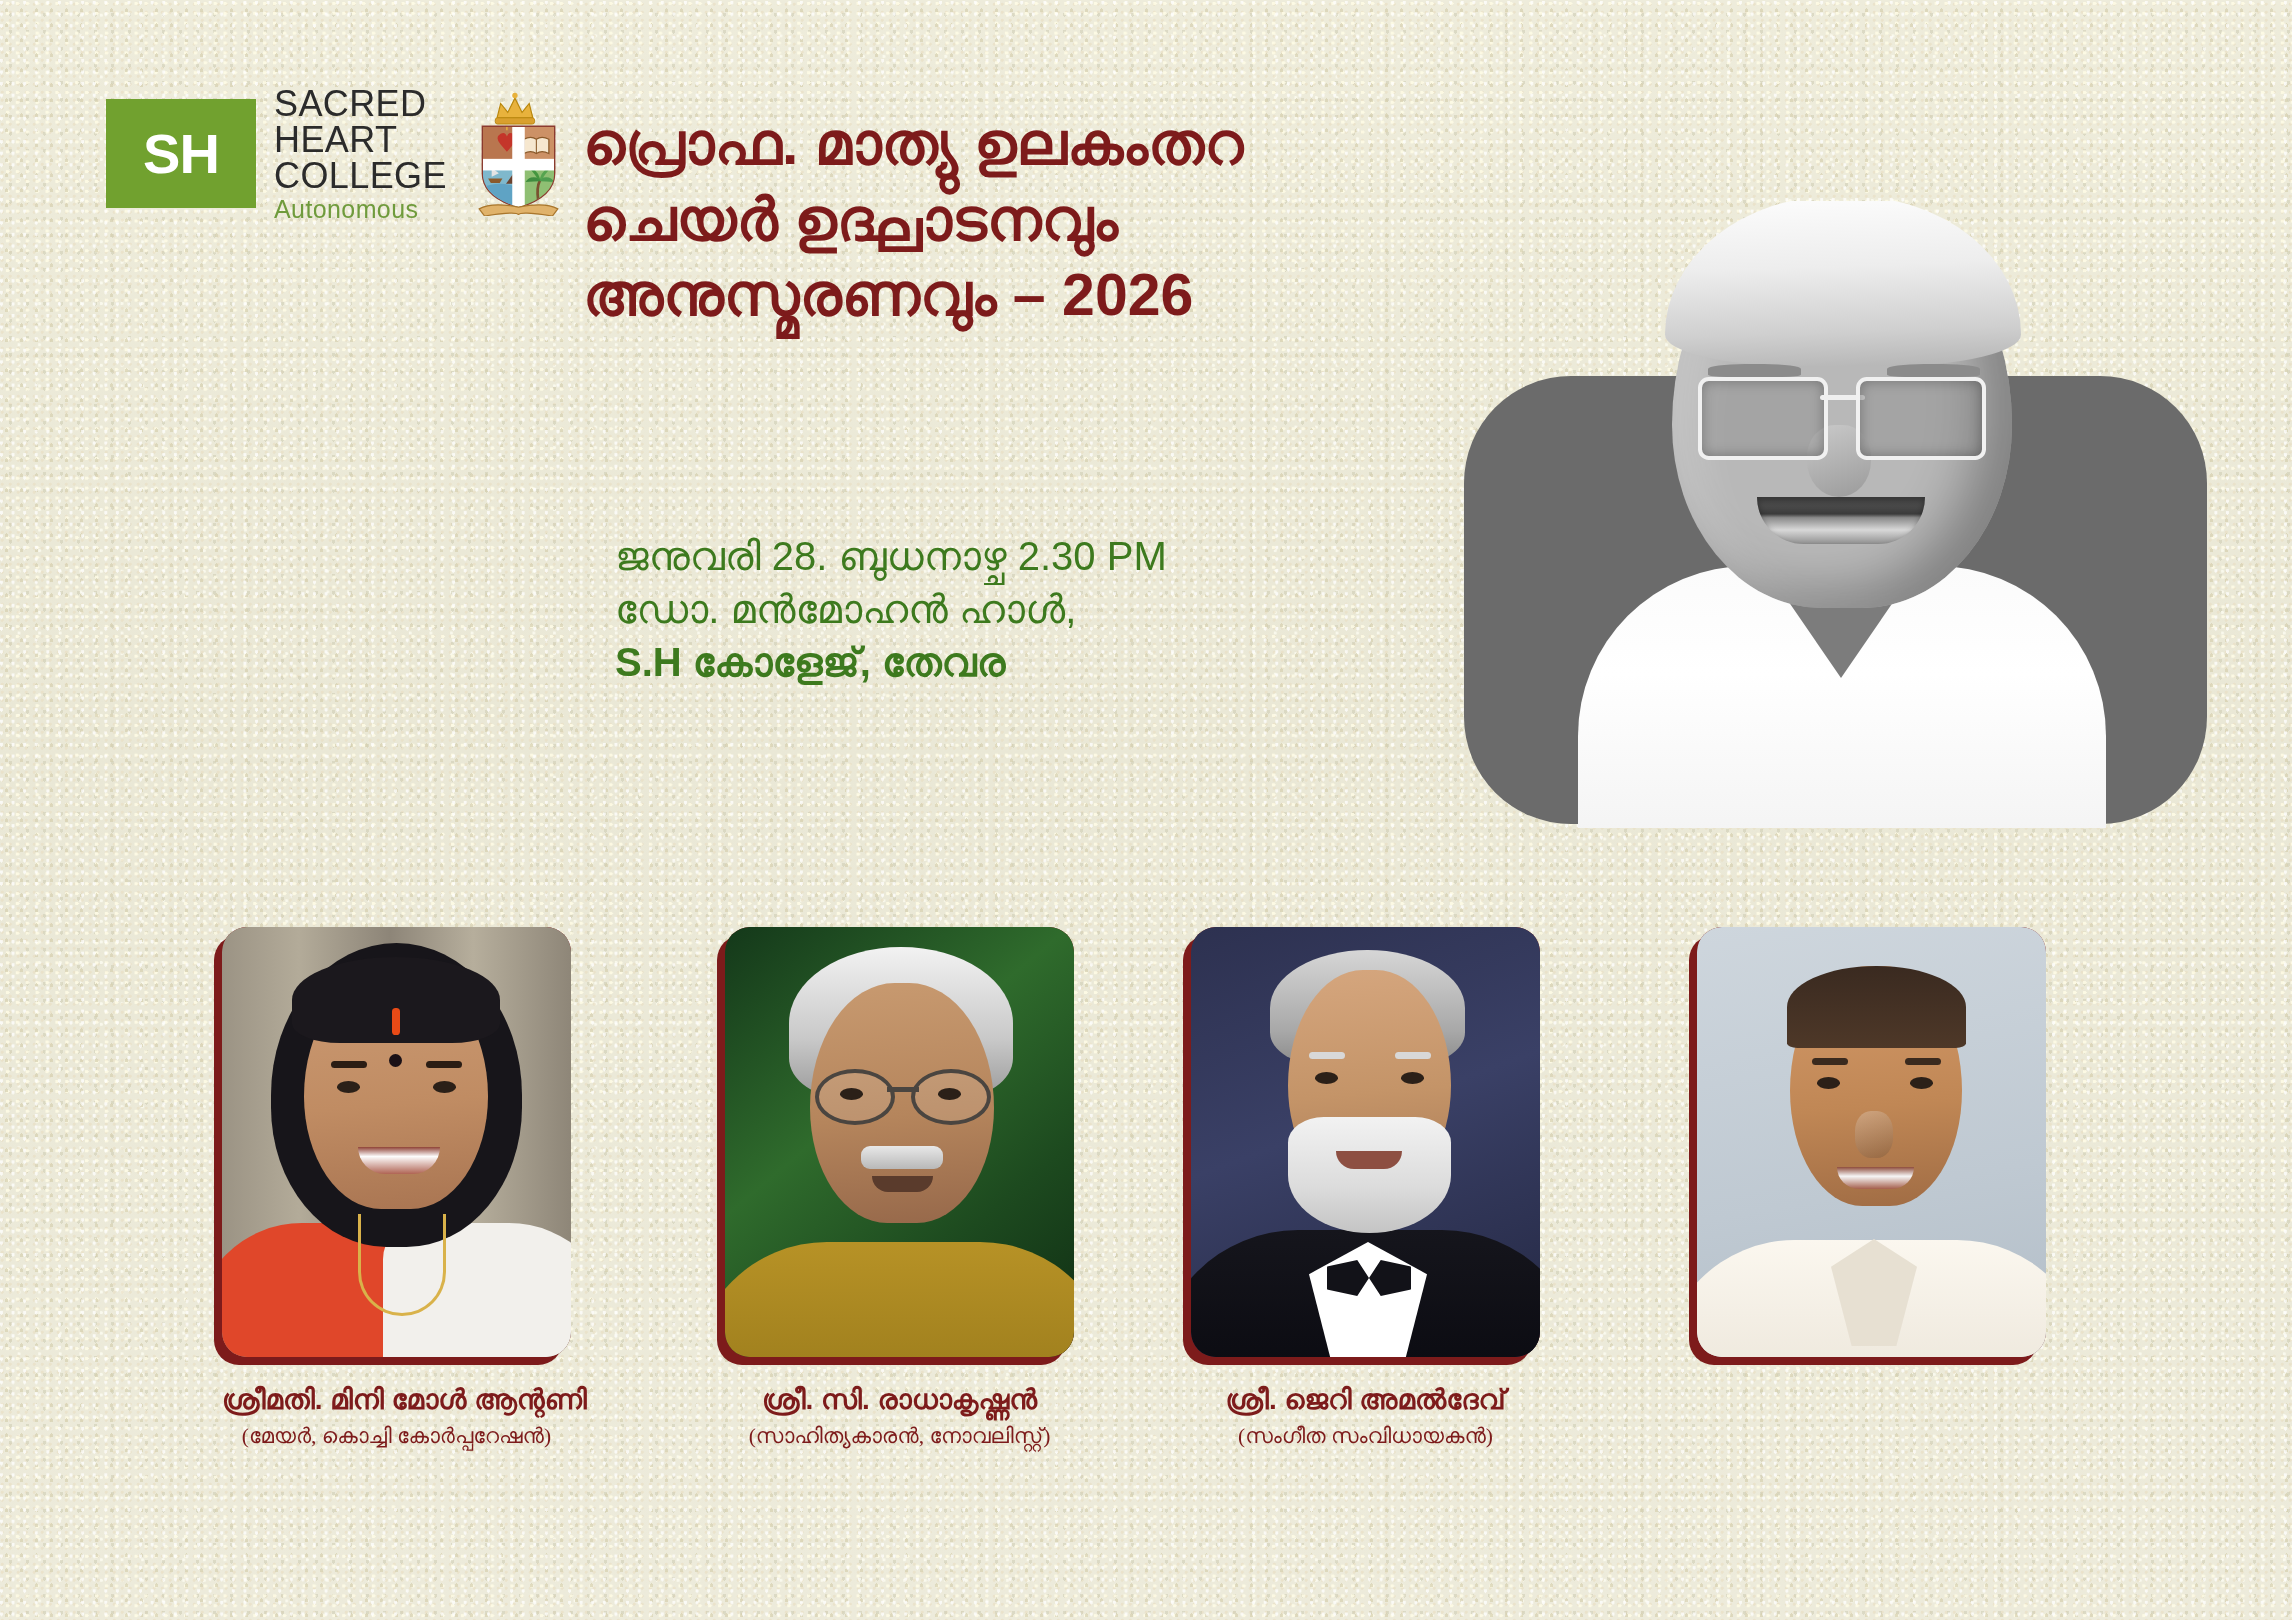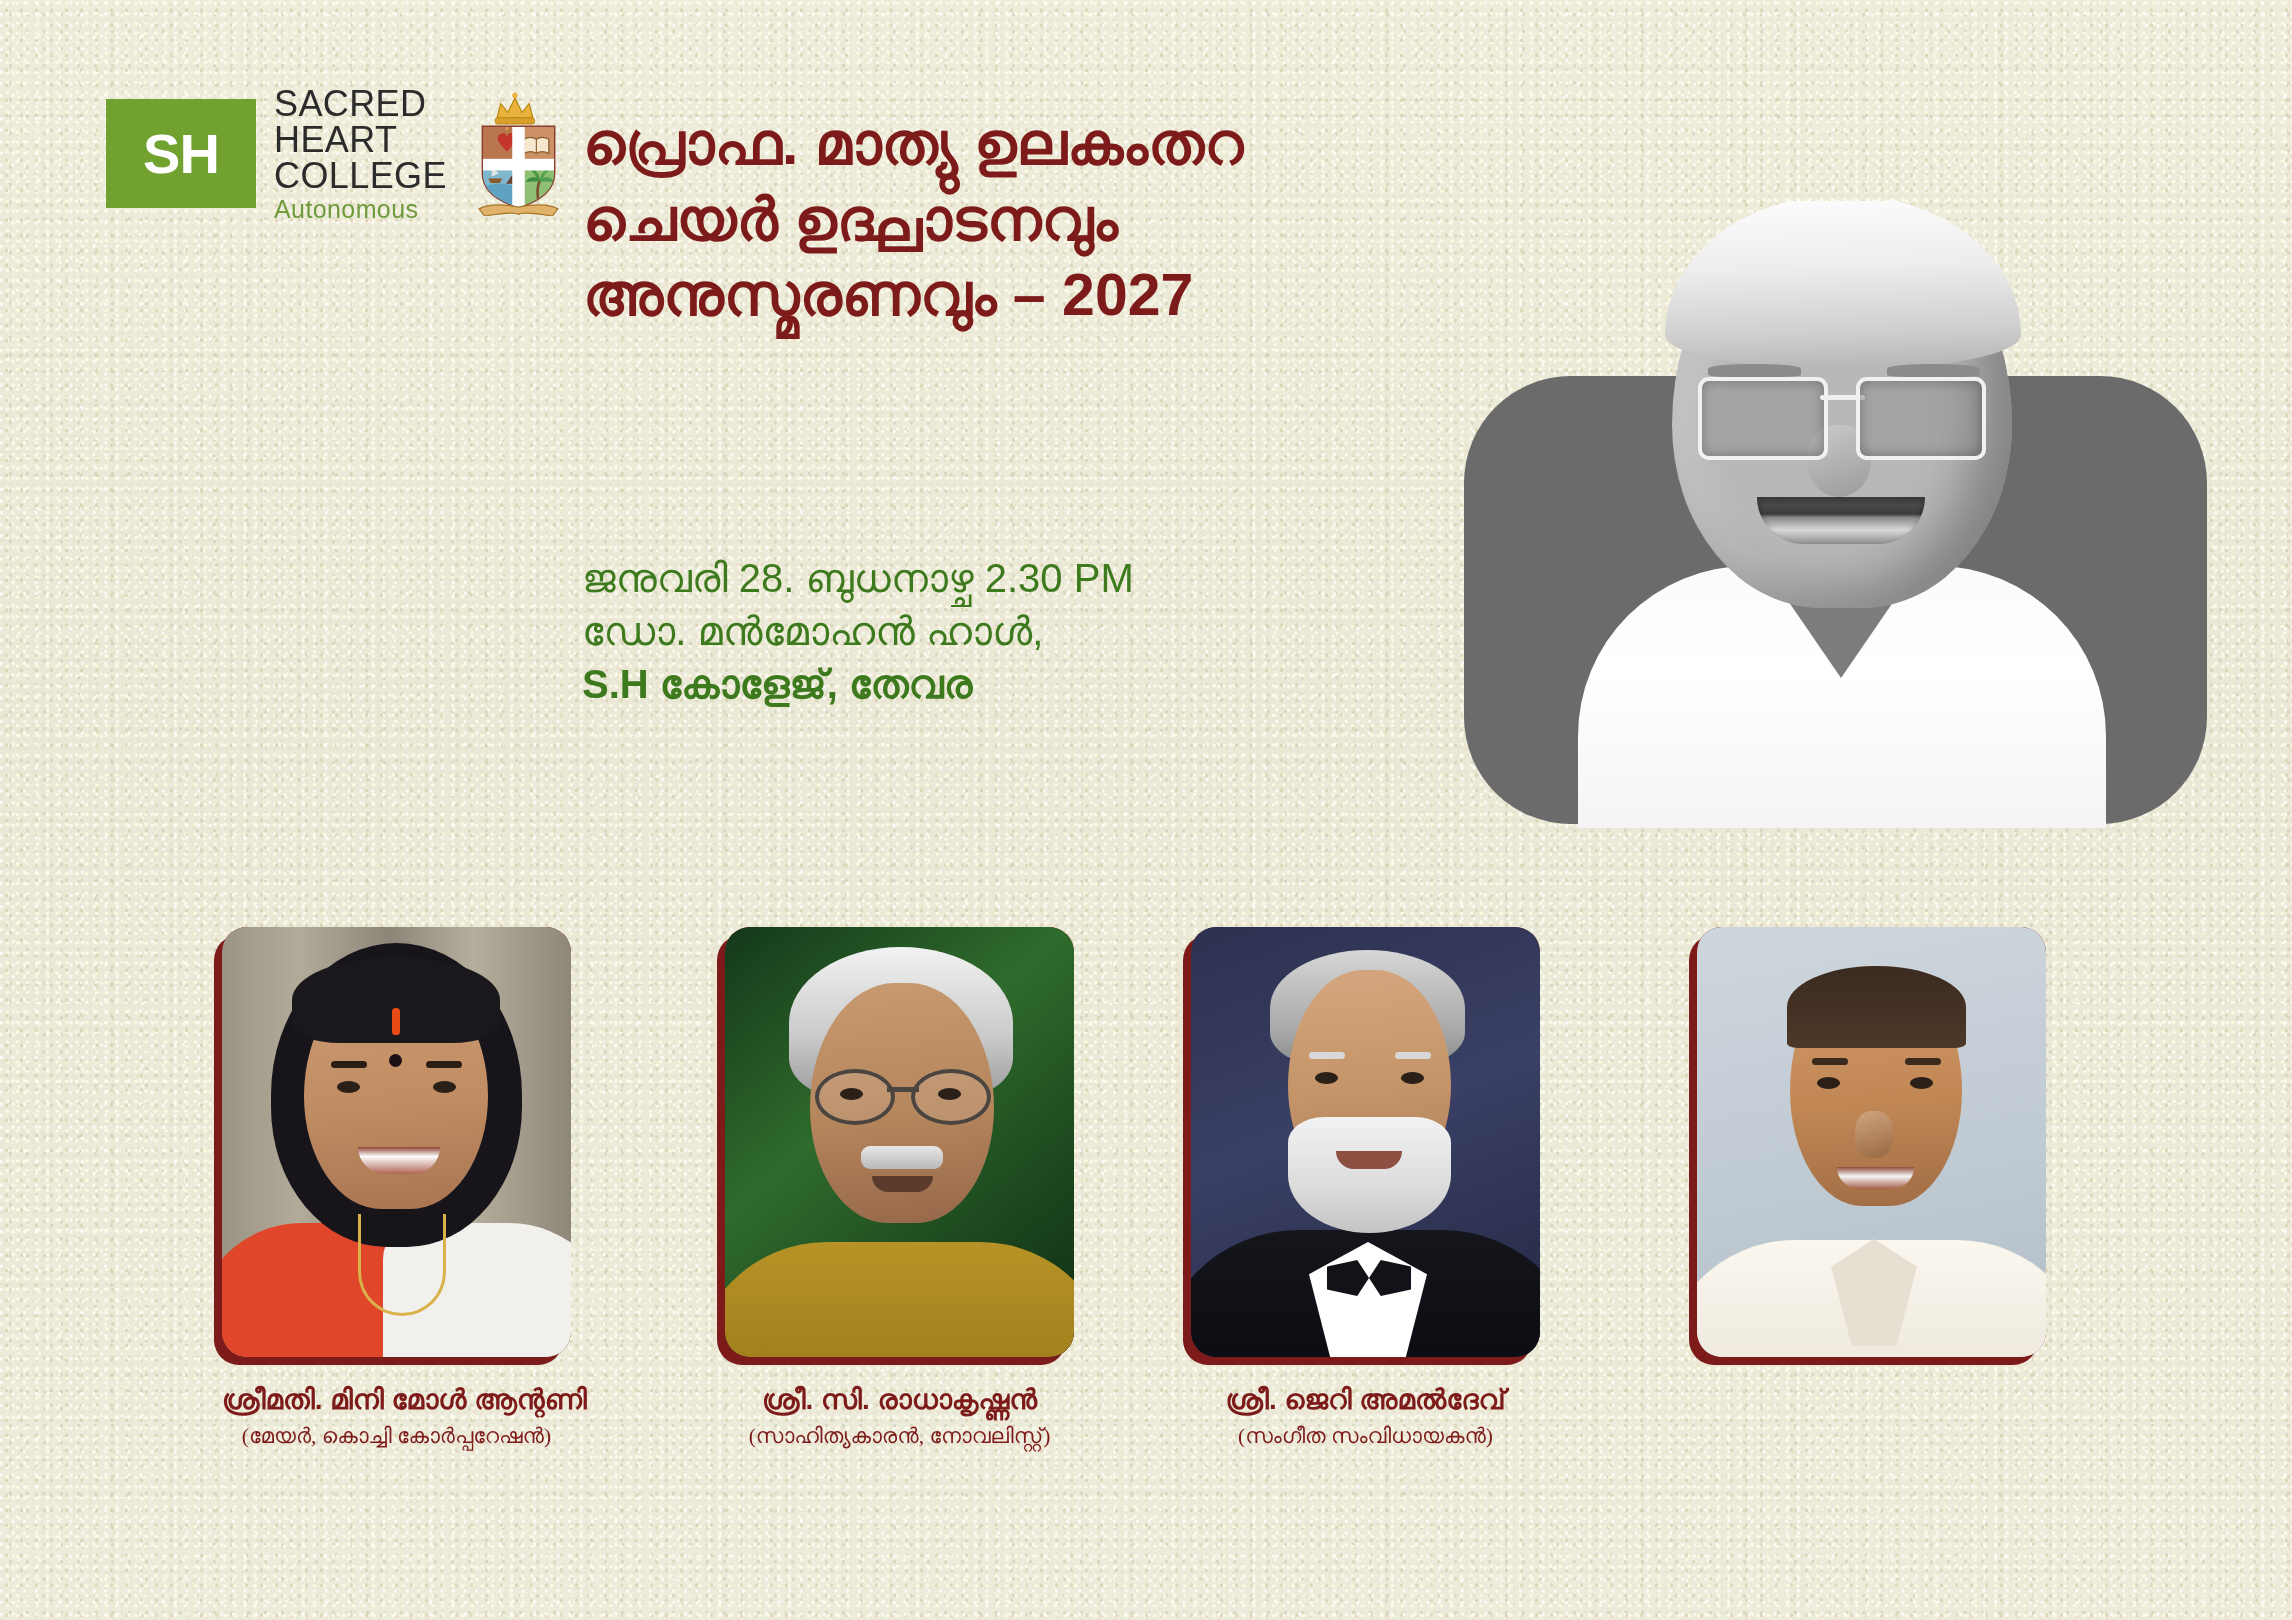--- a/index.html
+++ b/index.html
@@ -97,24 +97,23 @@
     font-size: 59px;
     font-weight: bold;
     line-height: 1.28;
     white-space: nowrap;
     font-family: "Liberation Sans", sans-serif;
   }
 
   
   #details-block {
     position: absolute;
-    left: 582px;
+    left: 615px;
     top: 530px;
     width: 806px;
-    margin-top: 22px;
   }
   #details-block .dline {
     color: #3d7a1e;
     font-size: 40px;
     line-height: 1.33;
     white-space: nowrap;
     font-family: "Liberation Sans", sans-serif;
   }
   #details-block .dline.bold {
     font-weight: bold;
@@ -365,21 +364,21 @@
         </g>
 
         <path d="M10 132 q14 -8 44 -2 q30 -6 44 2 l-6 8 q-38 -6 -38 -1 q0 -5 -38 1 z" fill="#e0b26a" stroke="#a9762c" stroke-width="1.4"></path>
       </svg>
     </div>
   </div>
 
   <div id="title-block">
     <div class="tline">പ്രൊഫ. മാത്യു ഉലകംതറ</div>
     <div class="tline">ചെയർ ഉദ്ഘാടനവും</div>
-    <div class="tline">അനുസ്മരണവും – 2027</div>
+    <div class="tline">അനുസ്മരണവും – 2026</div>
   </div>
 
   <div id="details-block">
     <div class="dline">ജനുവരി 28. ബുധനാഴ്ച 2.30 PM</div>
     <div class="dline">ഡോ. മൻമോഹൻ ഹാൾ,</div>
     <div class="dline bold">S.H കോളേജ്, തേവര</div>
   </div>
 
   <div id="hero-portrait"></div>
   <div id="hero-face">

